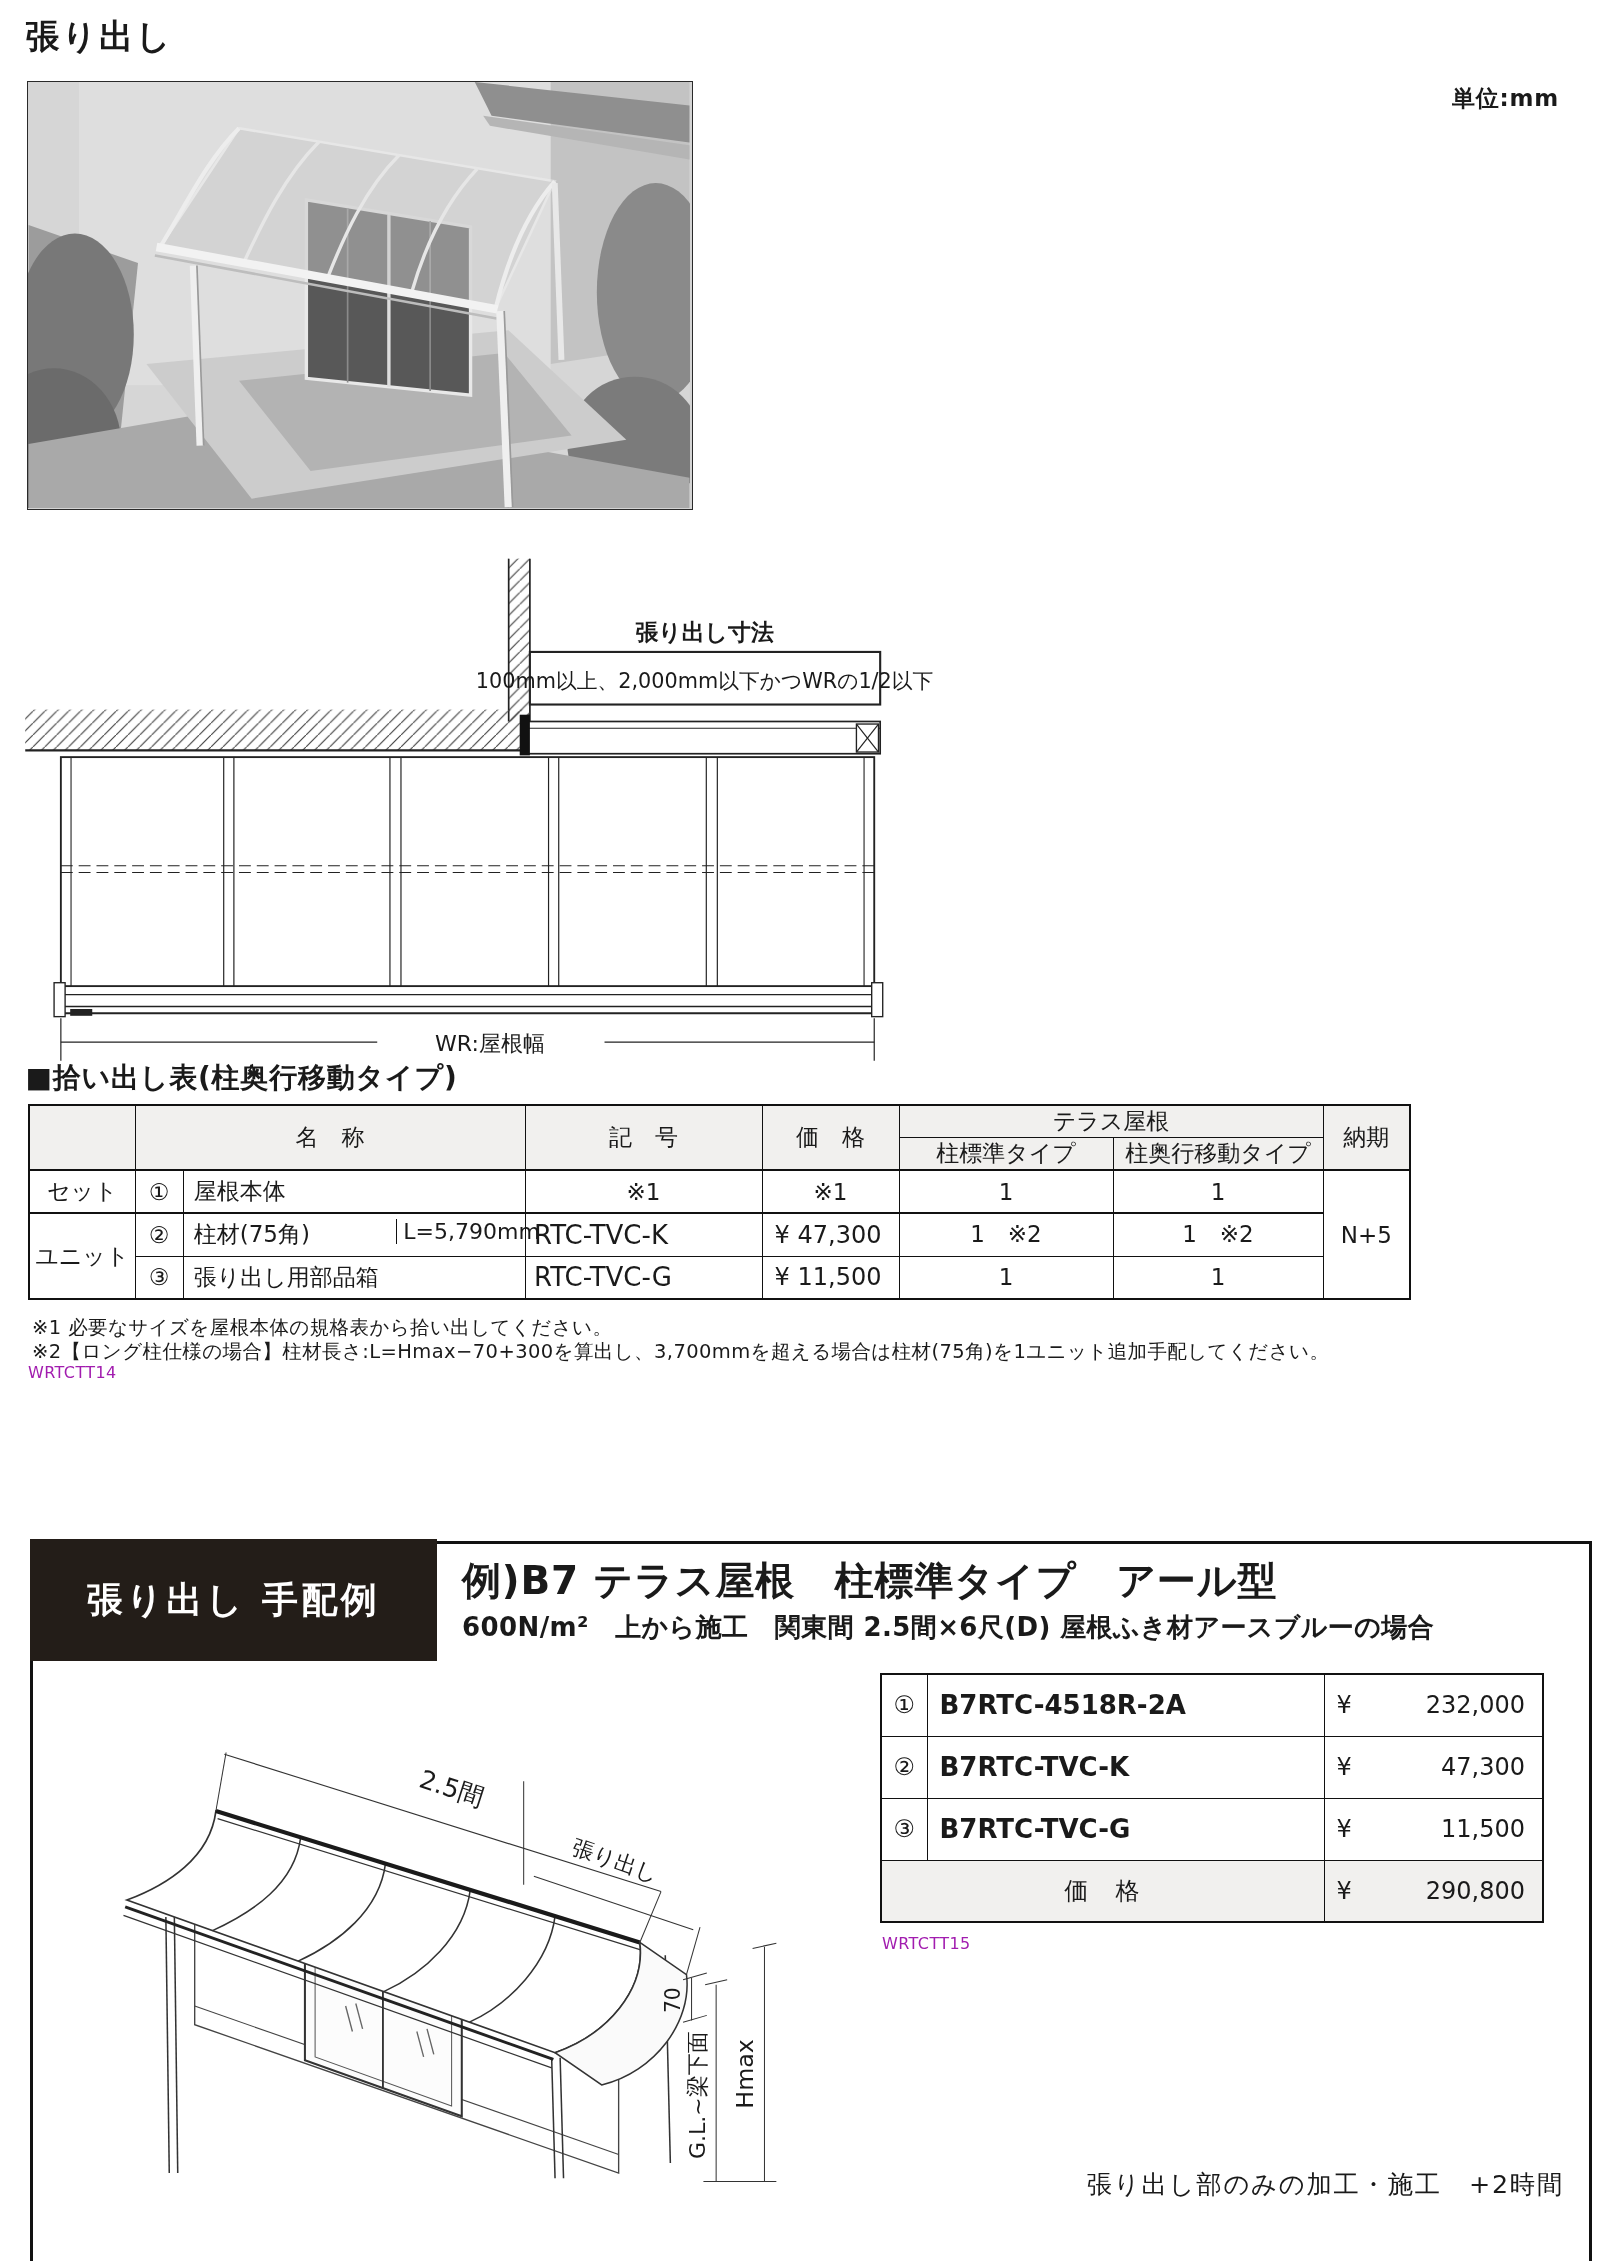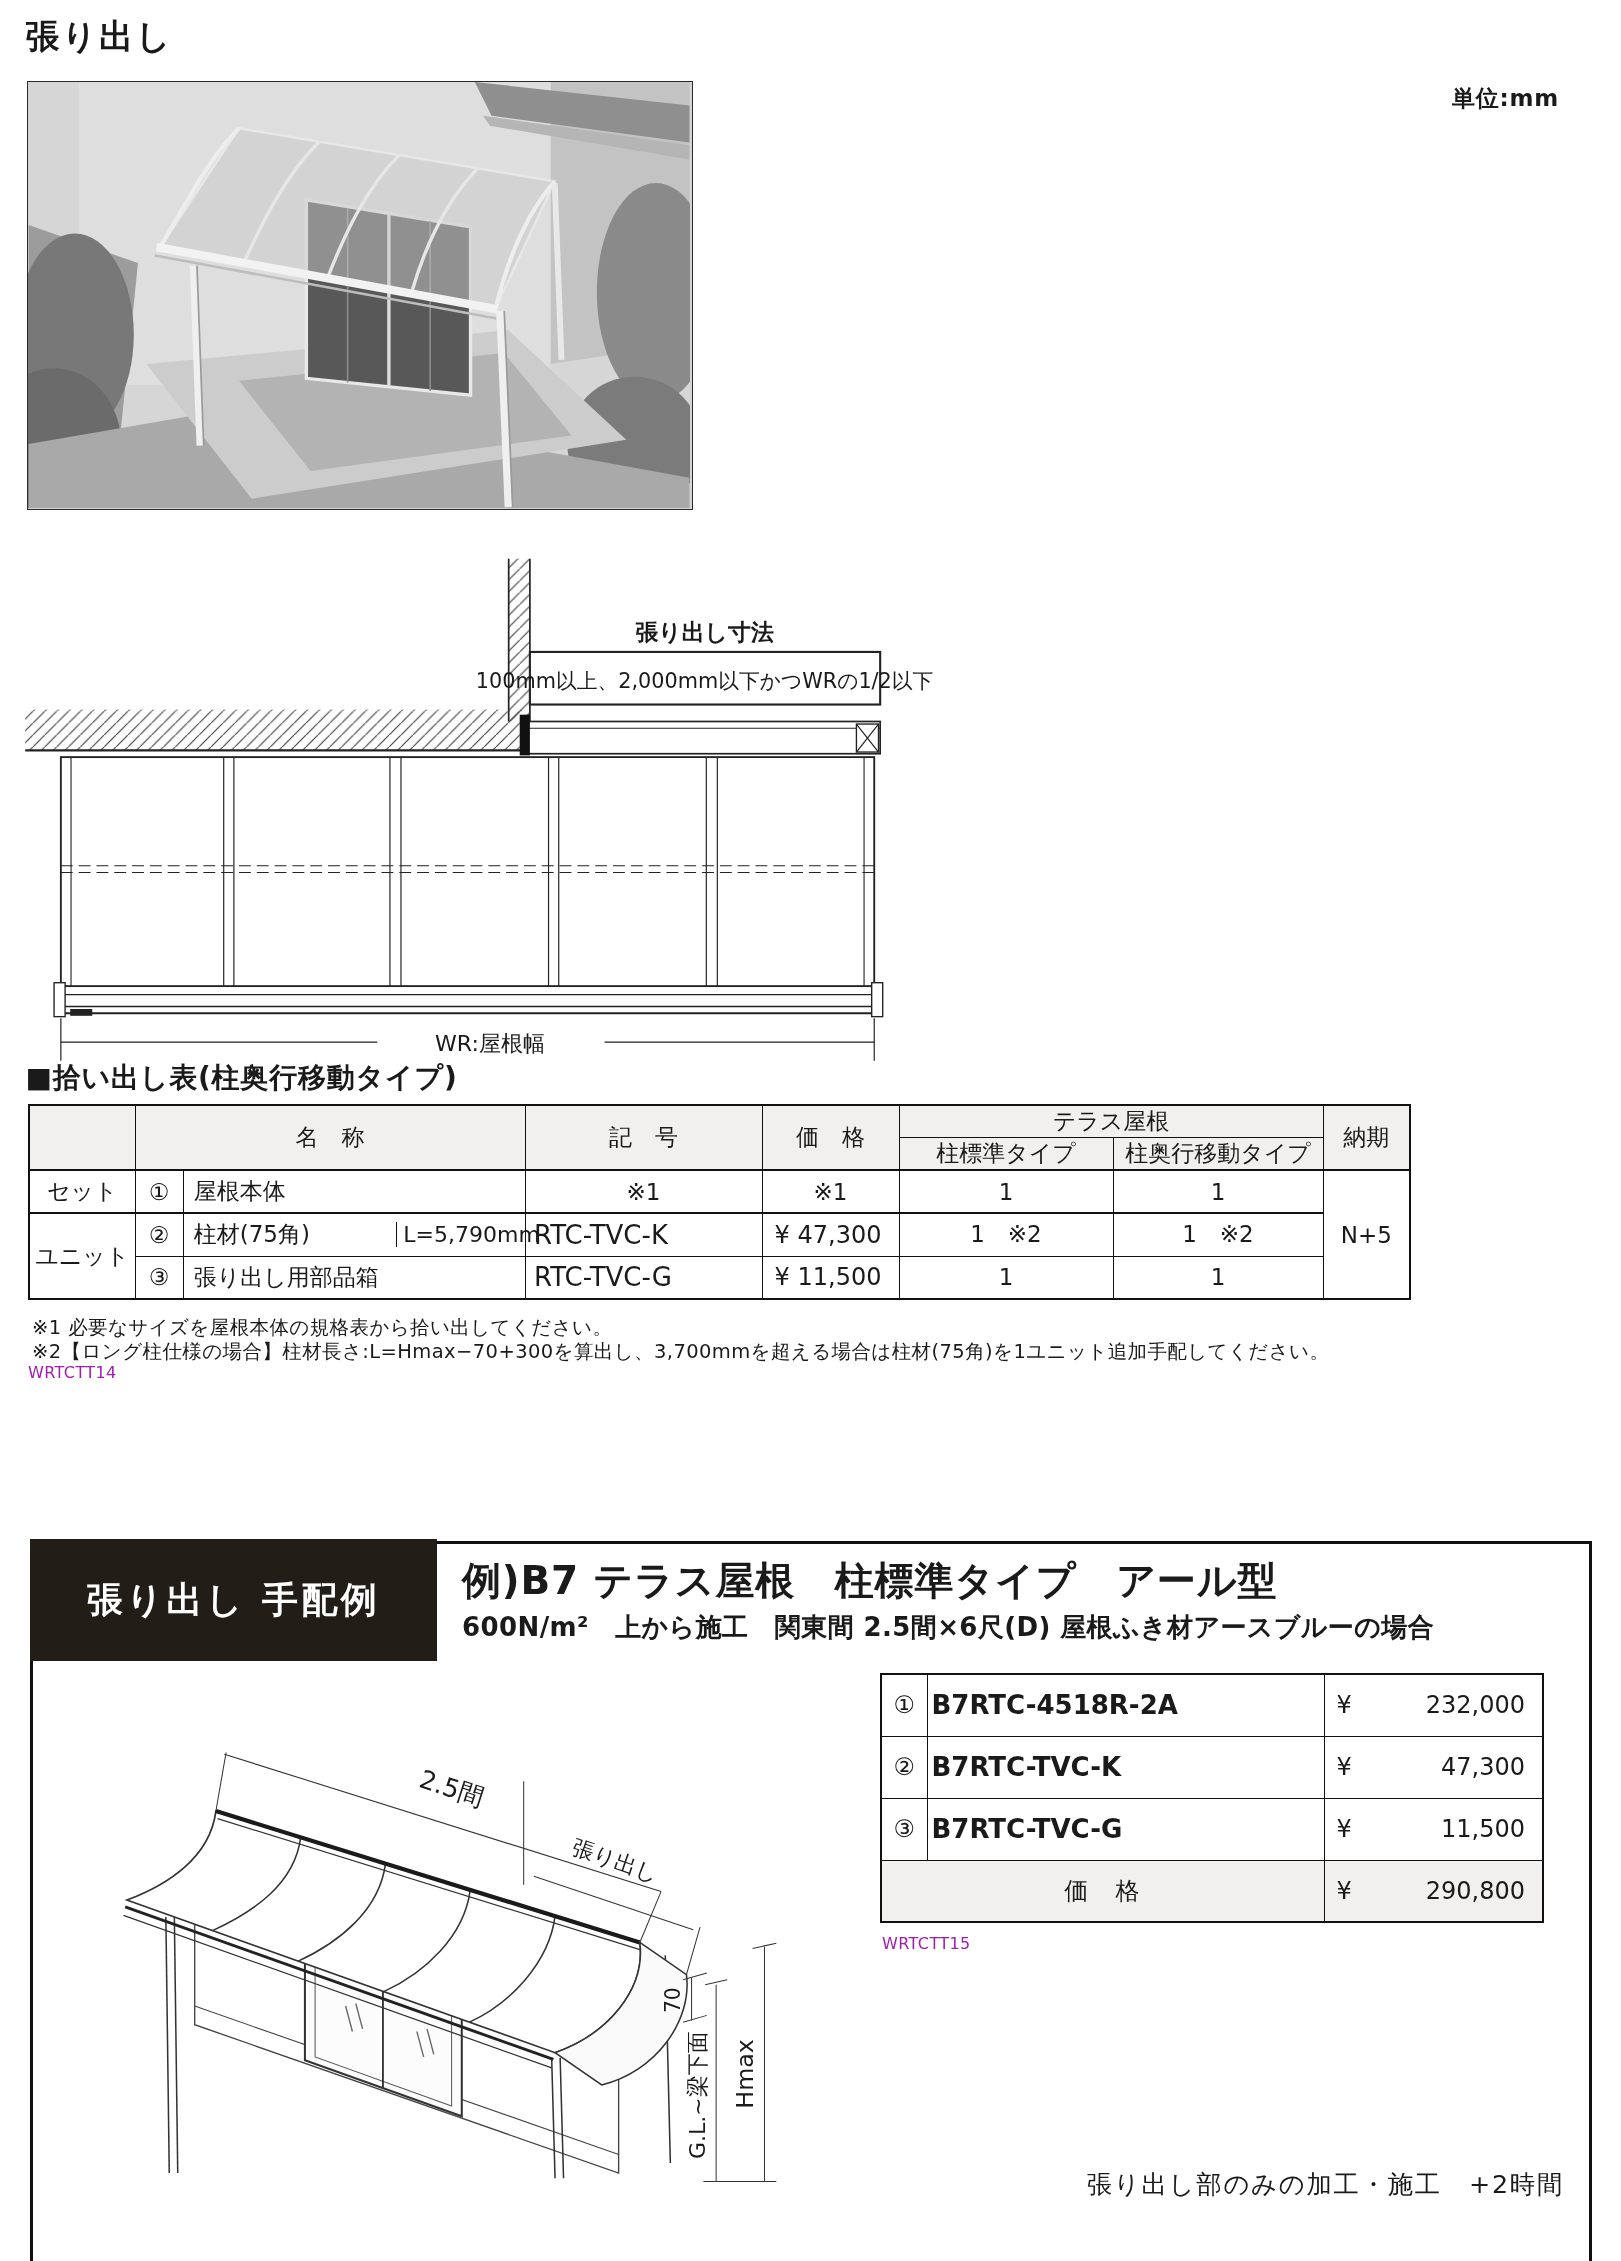--- a/index.html
+++ b/index.html
@@ -18,39 +18,39 @@
   table.pickup { position:absolute; left:28px; top:1104px; width:1380px; border-collapse:collapse; table-layout:fixed; border:2.5px solid #111; }
   table.pickup td, table.pickup th { border:1.7px solid #111; font-weight:normal; font-size:23px; text-align:center; vertical-align:middle; padding:0; }
   table.pickup tr.hrow th { background:#f1f0ee; }
   table.pickup .h1 { height:30.5px; }
   table.pickup .h2 { height:30.5px; }
   table.pickup .brow { height:43px; }
   .thickb { border-bottom-width:2.5px !important; }
   .cell-left { text-align:left !important; padding-left:10.2px !important; }
   .code-cell { font-weight:bold; font-size:26px !important; text-align:left !important; padding-left:8.5px !important; letter-spacing:0; }
   .yen-flex { display:flex; justify-content:space-between; align-items:center; padding:0 17px 0 12px; font-size:24px; }
-  .name-split { display:flex; align-items:center; height:100%; }
+  .name-split { display:flex; align-items:flex-start; height:100%; }
   .name-split .nm { flex:1; display:flex; align-items:center; padding-left:10.2px; }
   .name-split .sz { width:129px; border-left:1.7px solid #111; display:flex; align-items:center; padding-left:6.8px; font-size:22px; }
   .delivery-cell { font-size:24.6px; }
   .note-line { left:32px; font-size:19.5px; letter-spacing:0.4px; white-space:nowrap; }
   .ref-code { font-size:16px; color:#a21caf; letter-spacing:0.4px; }
 
   
   .sec-rule { left:437px; top:1541px; width:1155px; height:2.5px; background:#111; }
   .sec-border-l { left:30px; top:1539px; width:2.5px; height:722px; background:#111; }
   .sec-border-r { left:1589px; top:1541px; width:2.5px; height:720px; background:#111; }
   .sec-box { left:30px; top:1539px; width:407px; height:122px; background:#231d18; color:#fff;
              display:flex; align-items:center; justify-content:center; font-size:36px; font-weight:bold; letter-spacing:3.4px; }
   .ex-heading { left:462px; top:1554px; font-size:39px; font-weight:bold; letter-spacing:0.8px;text-align:center; }
   .ex-subheading { left:462px; top:1610px; font-size:26px; font-weight:bold; letter-spacing:0.4px; }
 
   table.exprice { position:absolute; left:880px; top:1673px; width:662px; border-collapse:collapse; table-layout:fixed; border:2.1px solid #111; }
   table.exprice td { border:1.7px solid #111; height:62px; vertical-align:middle; font-size:24px; text-align:center; }
-  table.exprice .ex-code { font-weight:bold; font-size:26px; text-align:left; padding-left:4px; }
+  table.exprice .ex-code { font-weight:bold; font-size:26px; text-align:left; padding-left:12px; }
   table.exprice .total { background:#f1f0ee; }
   .ex-total-label { font-size:24.6px; letter-spacing:1.7px; }
   .footer-note { right:58px; top:2168px; font-size:25.4px; letter-spacing:1.7px; }
 
   svg text { font-family:"DejaVu Sans","Liberation Sans",sans-serif; fill:#1a1a1a; }
 </style>
 </head>
 <body>
 
 <div id="page">

